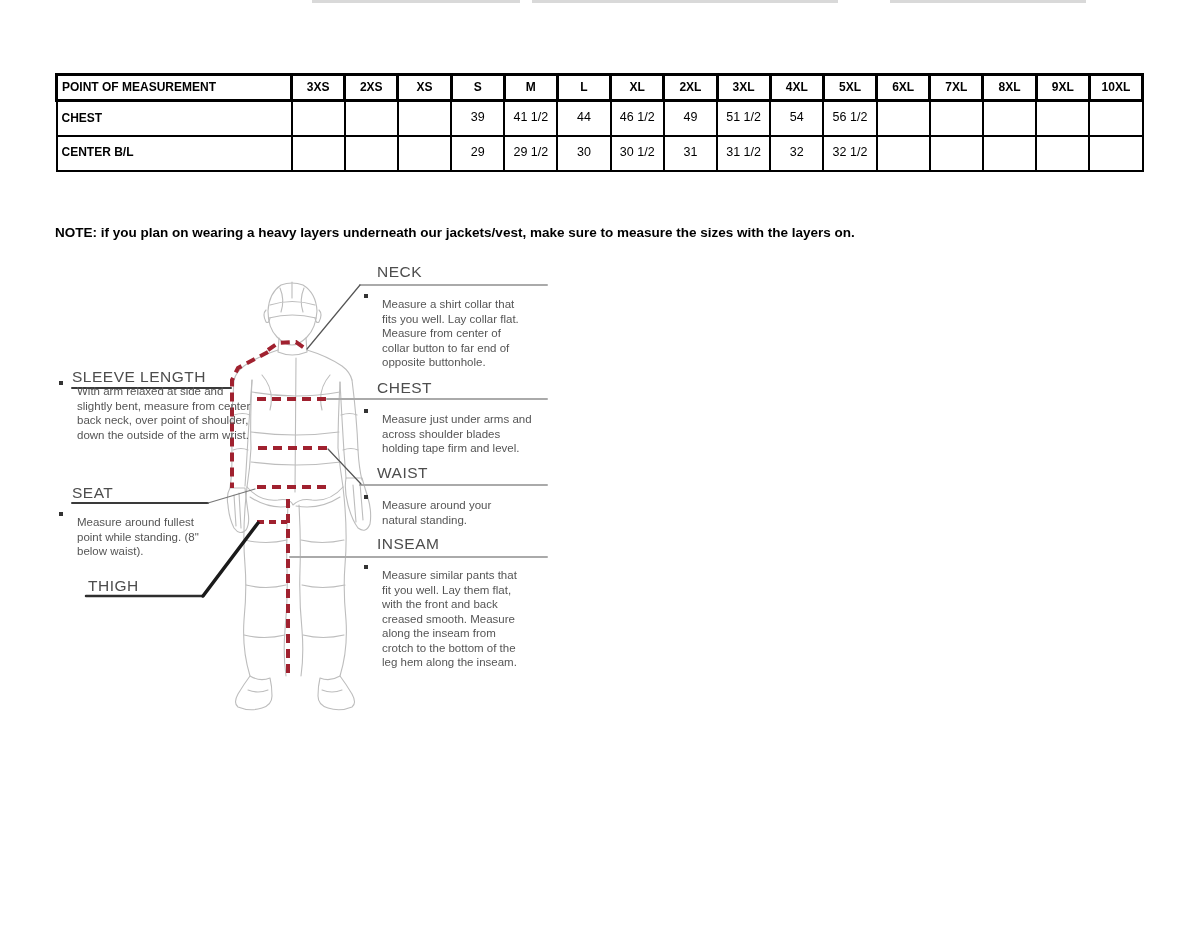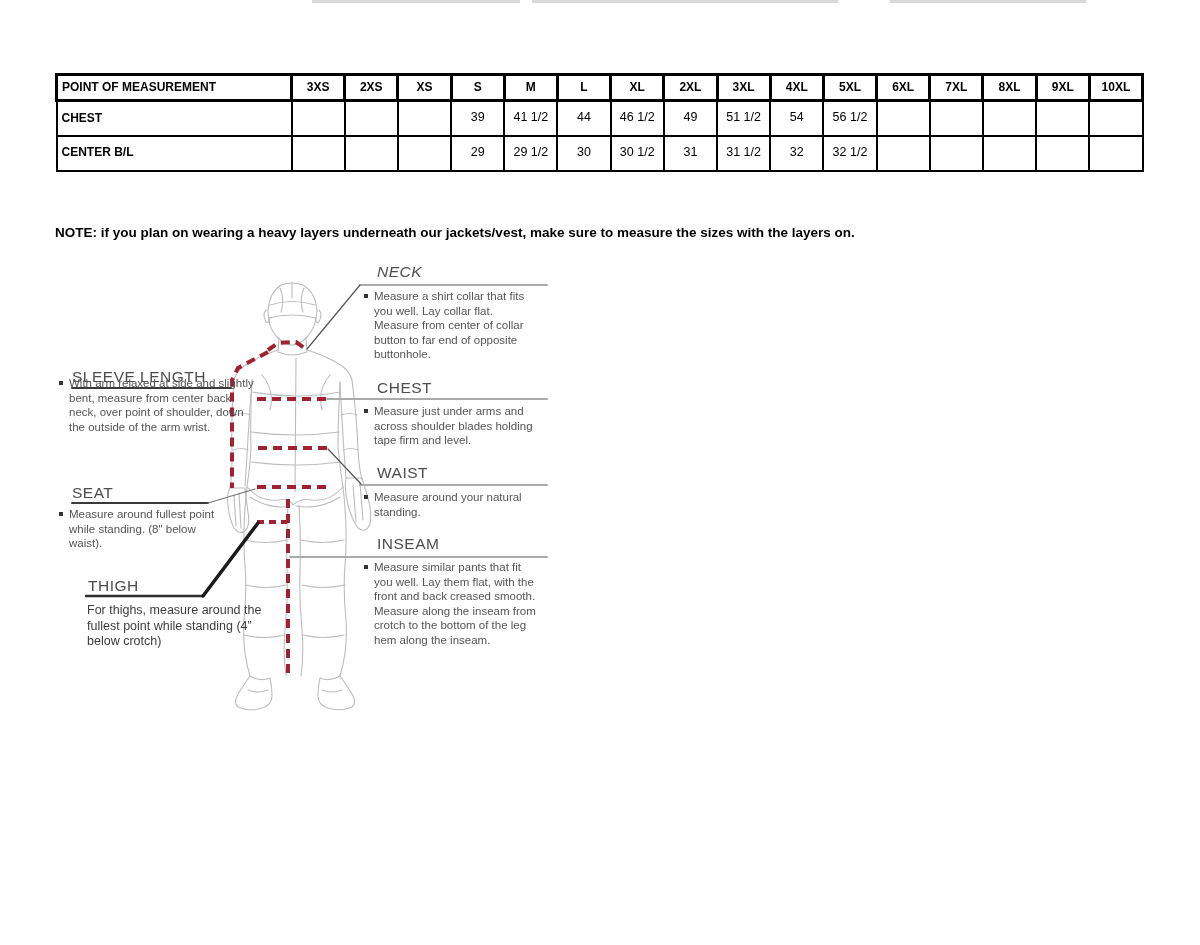--- a/index.html
+++ b/index.html
@@ -20,21 +20,21 @@
   }
   table.size-table thead th{border:3px solid #000;font-weight:bold;height:26px;font-size:12px;}
   table.size-table td{font-weight:normal;font-size:12.5px;}
   table.size-table .rowlabel{text-align:left;font-weight:bold;padding-left:4px;font-size:12px;}
   
   .note{position:absolute;left:55px;top:225px;font-size:13.5px;font-weight:bold;color:#000;}
   
   .dg-title{position:absolute;font-size:15.5px;letter-spacing:.5px;color:#4d4d4d;font-weight:normal;white-space:nowrap;}
   .dg-desc{position:absolute;font-size:11.5px;line-height:14.5px;color:#555;display:flex;gap:6px;}
   .dg-desc .sq{flex:0 0 auto;width:4px;height:4px;background:#333;margin-top:5px;}
-  .dg-desc p{margin:0;}
+  .dg-desc p{margin:8px;}
   .thigh-desc{position:absolute;font-size:12.5px;line-height:15.5px;color:#3d3d3d;}
   svg.overlay{position:absolute;left:0;top:0;pointer-events:none;}
 </style>
 </head>
 <body>
 
 <div id="page">
 
   <div class="top-remnant" style="left:312px;width:208px;"></div>
   <div class="top-remnant" style="left:532px;width:306px;"></div>
@@ -163,21 +163,21 @@
       <path d="M328,449 L361,484" stroke="#555555" stroke-width="1.2"></path>
       <path d="M290,557 L547,557" stroke="#aaaaaa" stroke-width="2"></path>
       <path d="M72,388 L231,388" stroke="#3a3a3a" stroke-width="2"></path>
       <path d="M72,503 L208,503" stroke="#3a3a3a" stroke-width="2"></path>
       <path d="M208,503 L255,489" stroke="#777777" stroke-width="1.2"></path>
       <path d="M86,596 L203,596" stroke="#2e2e2e" stroke-width="2.5"></path>
       <path d="M203,596 L258,523" stroke="#1a1a1a" stroke-width="3.5"></path>
     </g>
   </svg>
 
-  <div class="dg-title" style="left:377px;top:263px;font-style:italic;">NECK</div>
+  <div class="dg-title" style="left:377px;top:263px;">NECK</div>
   <div class="dg-desc" style="left:364px;top:289px;width:172px;">
     <span class="sq"></span>
     <p>Measure a shirt collar that fits you well. Lay collar flat. Measure from center of collar button to far end of opposite buttonhole.</p>
   </div>
 
   <div class="dg-title" style="left:377px;top:379px;">CHEST</div>
   <div class="dg-desc" style="left:364px;top:404px;width:176px;">
     <span class="sq"></span>
     <p>Measure just under arms and across shoulder blades holding tape firm and level.</p>
   </div>
@@ -200,15 +200,14 @@
     <p>With arm relaxed at side and slightly bent, measure from center back neck, over point of shoulder, down the outside of the arm wrist.</p>
   </div>
 
   <div class="dg-title" style="left:72px;top:484px;">SEAT</div>
   <div class="dg-desc" style="left:59px;top:507px;width:170px;">
     <span class="sq"></span>
     <p>Measure around fullest point while standing. (8" below waist).</p>
   </div>
 
   <div class="dg-title" style="left:88px;top:577px;">THIGH</div>
-  <div class="thigh-desc" style="left:87px;top:603px;width:180px;">For thighs, measure around the fullest point while standing (4” below crotch)</div>
 
 </div>
 
 </body></html>

